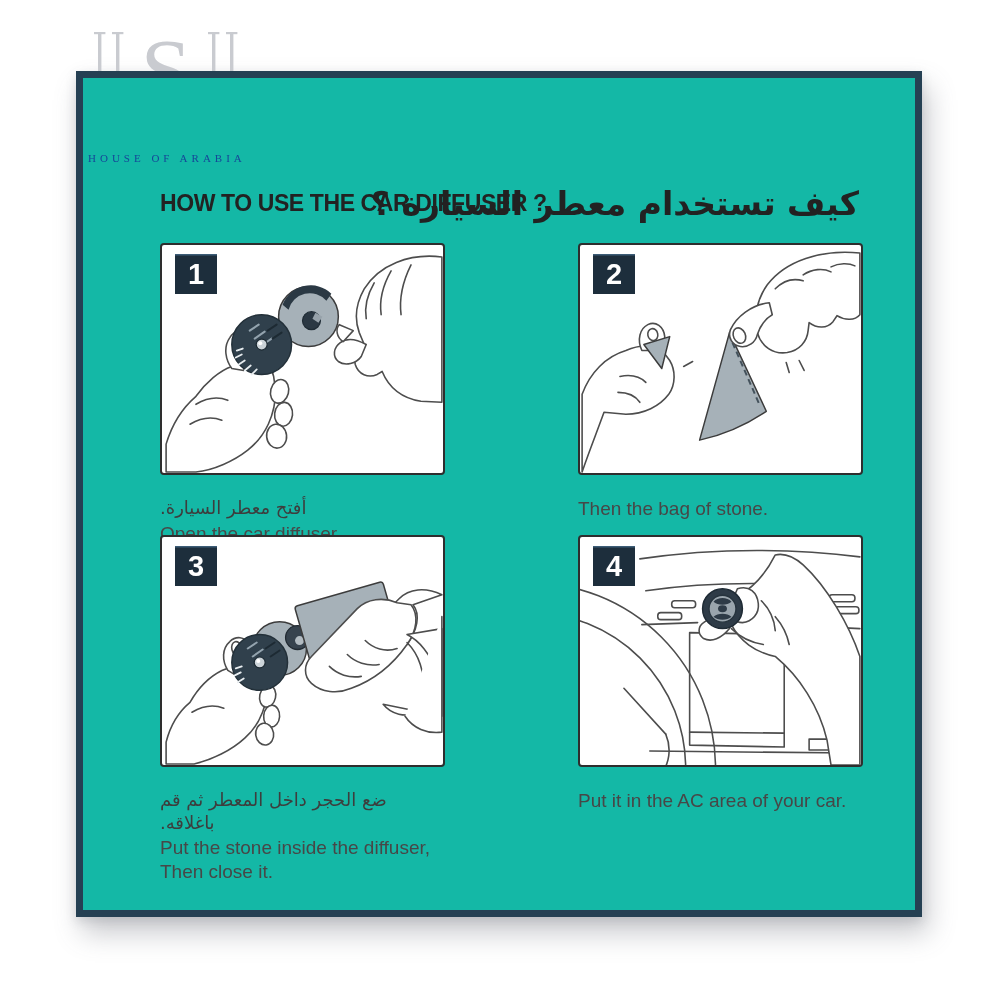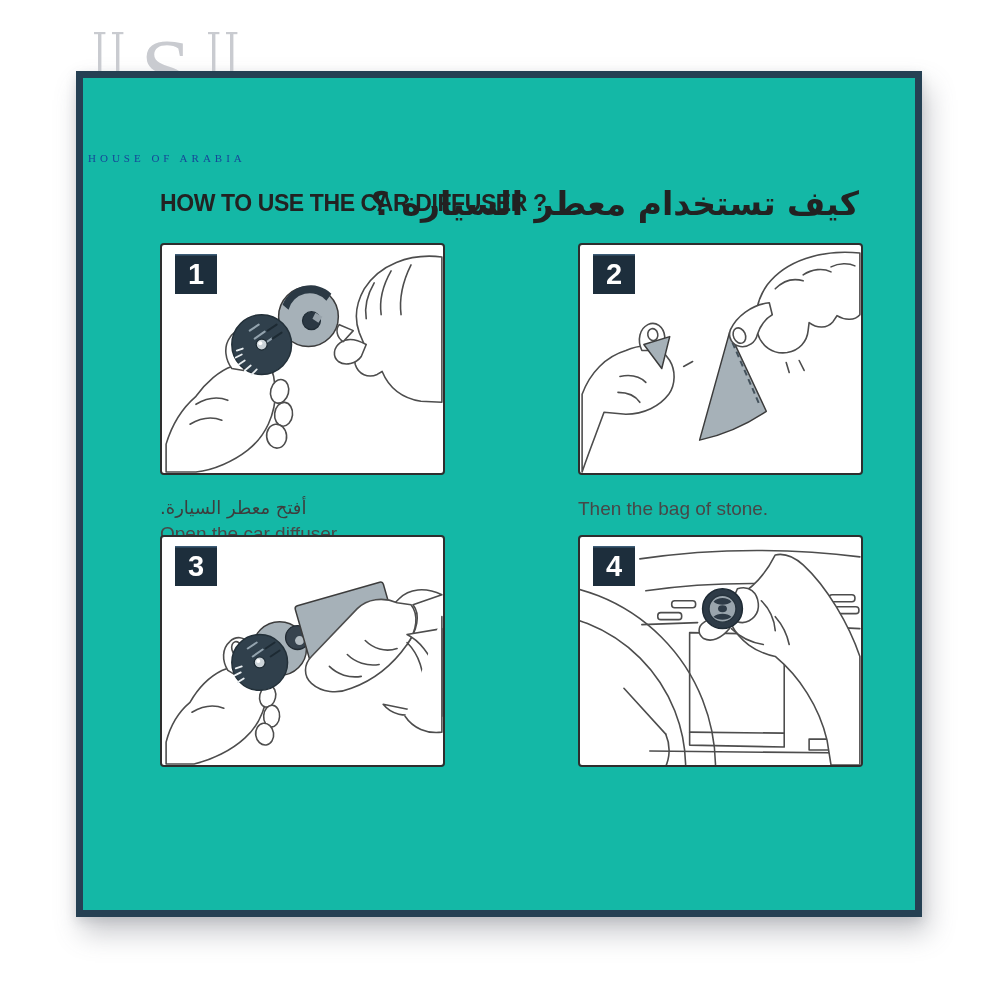--- a/index.html
+++ b/index.html
@@ -198,20 +198,25 @@
         <path class="hand" d="M281,58 C264,50 248,52 238,62 L230,70 L246,108 C256,94 260,78 252,68 Z"></path>
         <path class="hand" d="M236,66 C222,60 206,62 196,72 L150,120 C142,128 142,140 150,147 C160,156 176,158 190,152 C212,144 232,128 246,108 C256,94 258,78 250,68 Z"></path>
         <path class="ln" d="M168,130 C176,138 188,142 200,140"></path>
         <path class="ln" d="M186,118 C194,126 206,130 218,128"></path>
         <path class="ln" d="M204,104 C212,112 224,116 236,112"></path>
         <path class="hand" d="M246,98 C258,104 270,118 274,134 C278,152 272,168 258,176 C244,182 230,178 222,168 L281,180 L281,92 Z" stroke-width="0" fill="#ffffff"></path>
         <path class="ln" d="M246,106 C258,118 264,136 262,154"></path>
         <path class="hand" d="M281,80 L281,196 C266,198 252,192 244,180" stroke-width="1.6" fill="#ffffff"></path>
       </svg>
       <div class="badge">3</div>
+    </div>
+    <div class="caption">
+      <div class="cap-ar" dir="rtl">ضع الحجر داخل المعطر ثم قم باغلاقه.</div>
+      <div class="cap-en">Put the stone inside the diffuser,
+Then close it.</div>
     </div>
   </div>
 
   <div class="step s4">
     <div class="panel">
       <svg viewBox="0 0 282 229">
 
         <g>
           <circle class="ln" cx="-50" cy="232" r="186"></circle>
           <circle class="ln" cx="-50" cy="232" r="156"></circle>
@@ -244,20 +249,21 @@
           <circle cx="143" cy="72" r="13.5" fill="#9aa5ad" stroke="#26333d" stroke-width="1.3"></circle>
           <path d="M134,65 C138,60 148,60 152,65 C148,69 138,69 134,65 Z" fill="#2e3b47"></path>
           <path d="M134,80 C138,84 148,84 152,80 C148,76 138,76 134,80 Z" fill="#2e3b47"></path>
           <ellipse cx="143" cy="72" rx="4.5" ry="3.5" fill="#2e3b47"></ellipse>
         </g>
         <path class="ln" d="M152,92 C160,100 172,106 184,108"></path>
       </svg>
       <div class="badge">4</div>
     </div>
     <div class="caption">
+      <div class="cap-en">Put it in the AC area of your car.</div>
     </div>
   </div>
 </div>
 
 <div class="logo">
   <svg width="156" height="112" viewBox="0 0 156 112">
     <g fill="#c9cbd0">
 
       <rect x="10" y="6" width="3.4" height="100"></rect>
         <rect x="28" y="6" width="3.4" height="100"></rect>

